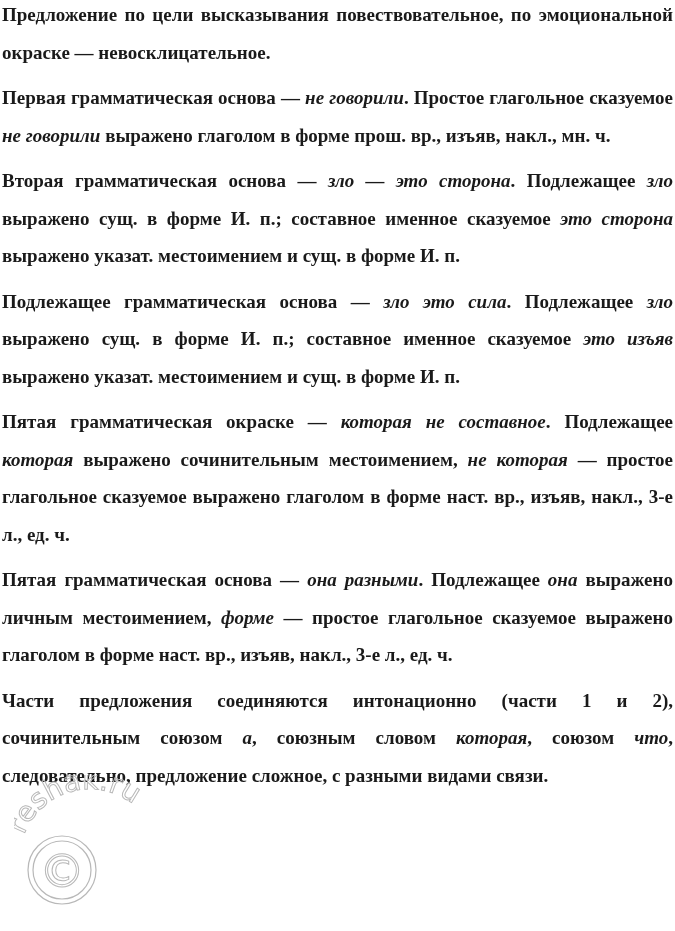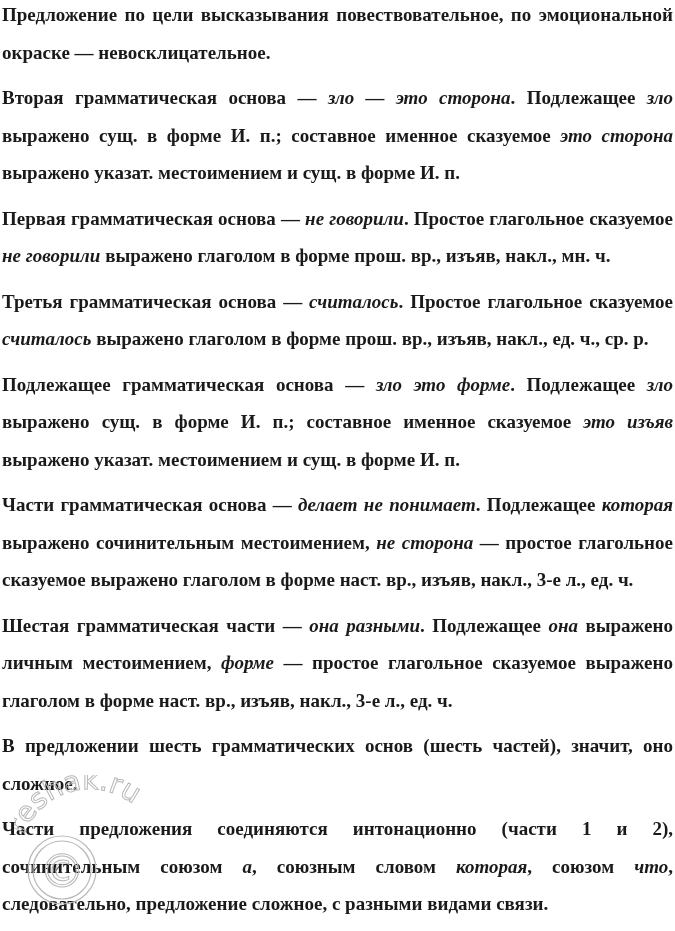--- a/index.html
+++ b/index.html
@@ -42,46 +42,40 @@
   </style>
 </head>
 <body>
 
 <div class="page">
   <p class="para">
     <span>Предложение по цели высказывания повествовательное, по эмоциональной окраске — невосклицательное.</span>
   </p>
 
   <p class="para">
-    <span>Вторая грамматическая основа — </span><em>зло — это сторона</em><span>. Подлежащее </span><em>зло</em><span> выражено сущ. в форме И. п.; составное именное сказуемое </span><em>это сторона</em><span> выражено указат. местоимением и сущ. в форме И. п.</span>
-  </p>
-
-  <p class="para">
     <span>Первая грамматическая основа — </span><em>не говорили</em><span>. Простое глагольное сказуемое </span><em>не говорили</em><span> выражено глаголом в форме прош. вр., изъяв, накл., мн. ч.</span>
   </p>
 
   <p class="para">
-    <span>Третья грамматическая основа — </span><em>считалось</em><span>. Простое глагольное сказуемое </span><em>считалось</em><span> выражено глаголом в форме прош. вр., изъяв, накл., ед. ч., ср. р.</span>
+    <span>Вторая грамматическая основа — </span><em>зло — это сторона</em><span>. Подлежащее </span><em>зло</em><span> выражено сущ. в форме И. п.; составное именное сказуемое </span><em>это сторона</em><span> выражено указат. местоимением и сущ. в форме И. п.</span>
+  </p>
+
+
+  <p class="para">
+    <span>Подлежащее грамматическая основа — </span><em>зло это сила</em><span>. Подлежащее </span><em>зло</em><span> выражено сущ. в форме И. п.; составное именное сказуемое </span><em>это изъяв</em><span> выражено указат. местоимением и сущ. в форме И. п.</span>
   </p>
 
   <p class="para">
-    <span>Подлежащее грамматическая основа — </span><em>зло это форме</em><span>. Подлежащее </span><em>зло</em><span> выражено сущ. в форме И. п.; составное именное сказуемое </span><em>это изъяв</em><span> выражено указат. местоимением и сущ. в форме И. п.</span>
+    <span>Пятая грамматическая окраске — </span><em>которая не составное</em><span>. Подлежащее </span><em>которая</em><span> выражено сочинительным местоимением, </span><em>не которая</em><span> — простое глагольное сказуемое выражено глаголом в форме наст. вр., изъяв, накл., 3-е л., ед. ч.</span>
   </p>
 
   <p class="para">
-    <span>Части грамматическая основа — </span><em>делает не понимает</em><span>. Подлежащее </span><em>которая</em><span> выражено сочинительным местоимением, </span><em>не сторона</em><span> — простое глагольное сказуемое выражено глаголом в форме наст. вр., изъяв, накл., 3-е л., ед. ч.</span>
+    <span>Пятая грамматическая основа — </span><em>она разными</em><span>. Подлежащее </span><em>она</em><span> выражено личным местоимением, </span><em>форме</em><span> — простое глагольное сказуемое выражено глаголом в форме наст. вр., изъяв, накл., 3-е л., ед. ч.</span>
   </p>
 
-  <p class="para">
-    <span>Шестая грамматическая части — </span><em>она разными</em><span>. Подлежащее </span><em>она</em><span> выражено личным местоимением, </span><em>форме</em><span> — простое глагольное сказуемое выражено глаголом в форме наст. вр., изъяв, накл., 3-е л., ед. ч.</span>
-  </p>
-
-  <p class="para">
-    <span>В предложении шесть грамматических основ (шесть частей), значит, оно сложное.</span>
-  </p>
 
   <p class="para">
     <span>Части предложения соединяются интонационно (части 1 и 2), сочинительным союзом </span><em>а</em><span>, союзным словом </span><em>которая</em><span>, союзом </span><em>что</em><span>, следовательно, предложение сложное, с разными видами связи.</span>
   </p>
 
   <p class="para">
     
   </p>
 </div>
 

